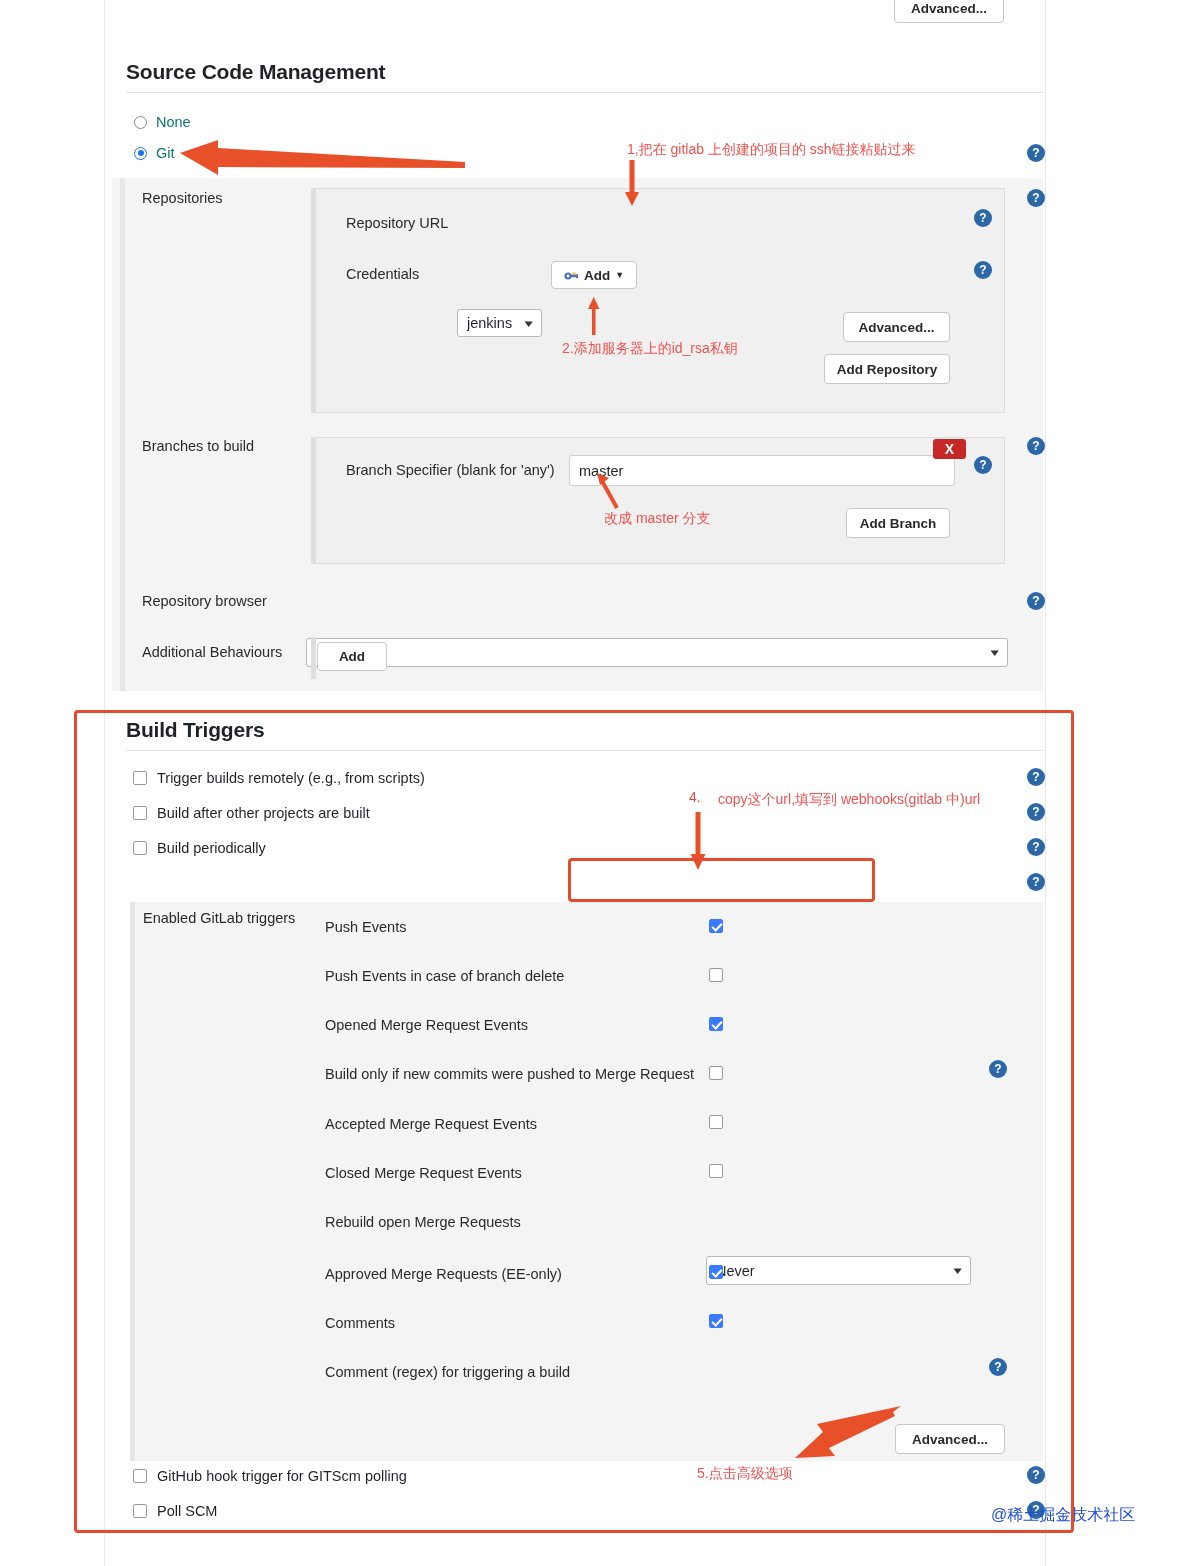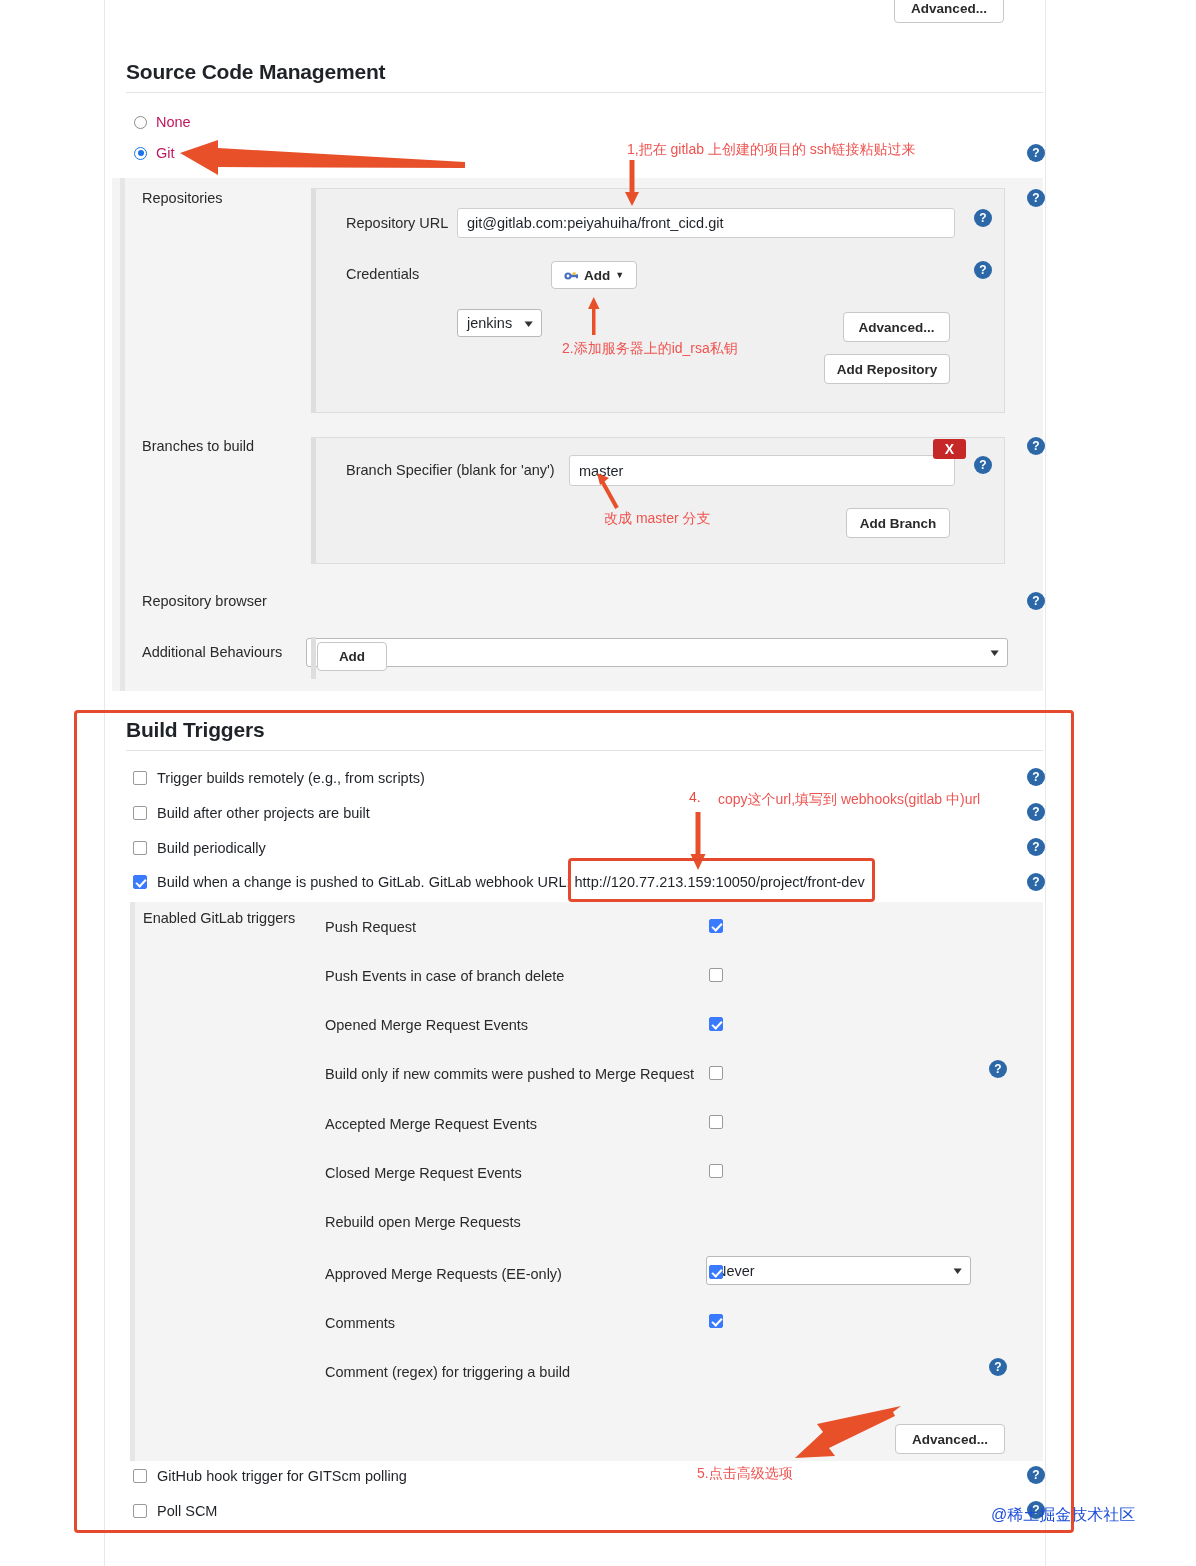--- a/index.html
+++ b/index.html
@@ -51,21 +51,21 @@
     width: 13px; height: 13px; border-radius: 50%;
     border: 1px solid #8a8a8a; background: #fff;
     display: inline-block; position: relative; flex: 0 0 auto;
   }
   .radio.on { border-color: #1a73e8; }
   .radio.on::after {
     content: ""; position: absolute;
     left: 2.5px; top: 2.5px; width: 6px; height: 6px;
     border-radius: 50%; background: #1a73e8;
   }
-  .radio-label { margin-left: 9px; font-size: 14.5px; color: #be185d; }
+  .radio-label { margin-left: 9px; font-size: 14.5px; color: #0f766e; }
 
   
   .cb {
     width: 14px; height: 14px; border: 1px solid #9a9a9a;
     border-radius: 2px; background: #fff; display: inline-block;
     position: relative; flex: 0 0 auto;
   }
   .cb.on { background: #3a7afe; border-color: #3a7afe; }
   .cb.on::after {
     content: ""; position: absolute;
@@ -218,23 +218,20 @@
   </div>
 
   <div class="grey-wrap" style="left:112px; top:178px; width:931px; height:513px; background:#f4f4f4;"></div>
   <div class="vbar" style="left:120px; top:178px; height:513px;"></div>
 
   <div class="fld-label" style="left:142px; top:190px;">Repositories</div>
   <div class="grey-block" style="left:311px; top:188px; width:694px; height:225px;"></div>
   <div class="vbar" style="left:311px; top:188px; height:225px; background:#dedede;"></div>
 
   <div class="fld-label" style="left:346px; top:215px;">Repository URL</div>
-  <div class="txt-input" style="left:457px; top:208px; width:498px; height:30px;">
-    <span>git@gitlab.com:peiyahuiha/front_cicd.git</span>
-  </div>
   <div class="help" style="left:974px; top:209px;">?</div>
 
   <div class="fld-label" style="left:346px; top:266px;">Credentials</div>
   <div class="sel" style="left:457px; top:261px; width:85px; height:28px;">
     <span>jenkins</span>
     <span class="chev">▾</span>
   </div>
   <div class="btn" style="left:551px; top:261px; width:86px; height:28px; justify-content:center;">
     <span class="key-icon">
       <svg width="15" height="11" viewBox="0 0 15 11">
@@ -304,33 +301,28 @@
     <span class="trig-label">Build after other projects are built</span>
   </div>
   <div class="help" style="left:1027px; top:803px;">?</div>
 
   <div class="trig-row" style="left:133px; top:840px;">
     <span class="cb"></span>
     <span class="trig-label">Build periodically</span>
   </div>
   <div class="help" style="left:1027px; top:838px;">?</div>
 
-  <div class="trig-row" style="left:133px; top:874px;">
-    <span class="cb on"></span>
-    <span class="trig-label">Build when a change is pushed to GitLab. GitLab webhook URL:</span>
-    <span class="trig-label" style="margin-left:4px;">http://120.77.213.159:10050/project/front-dev</span>
-  </div>
   <div class="help" style="left:1027px; top:873px;">?</div>
 
   <div class="grey-wrap" style="left:130px; top:902px; width:913px; height:559px; background:#f4f4f4;"></div>
   <div class="vbar" style="left:130px; top:902px; height:559px;"></div>
 
   <div class="gl-label" style="left:143px; top:910px;">Enabled GitLab triggers</div>
 
-  <div class="gl-label" style="left:325px; top:919px;">Push Request</div>
+  <div class="gl-label" style="left:325px; top:919px;">Push Events</div>
   <span class="cb on" style="position:absolute; left:709px; top:919px;"></span>
 
   <div class="gl-label" style="left:325px; top:968px;">Push Events in case of branch delete</div>
   <span class="cb" style="position:absolute; left:709px; top:968px;"></span>
 
   <div class="gl-label" style="left:325px; top:1017px;">Opened Merge Request Events</div>
   <span class="cb on" style="position:absolute; left:709px; top:1017px;"></span>
 
   <div class="gl-label" style="left:325px; top:1066px;">Build only if new commits were pushed to Merge Request</div>
   <span class="cb" style="position:absolute; left:709px; top:1066px;"></span>

